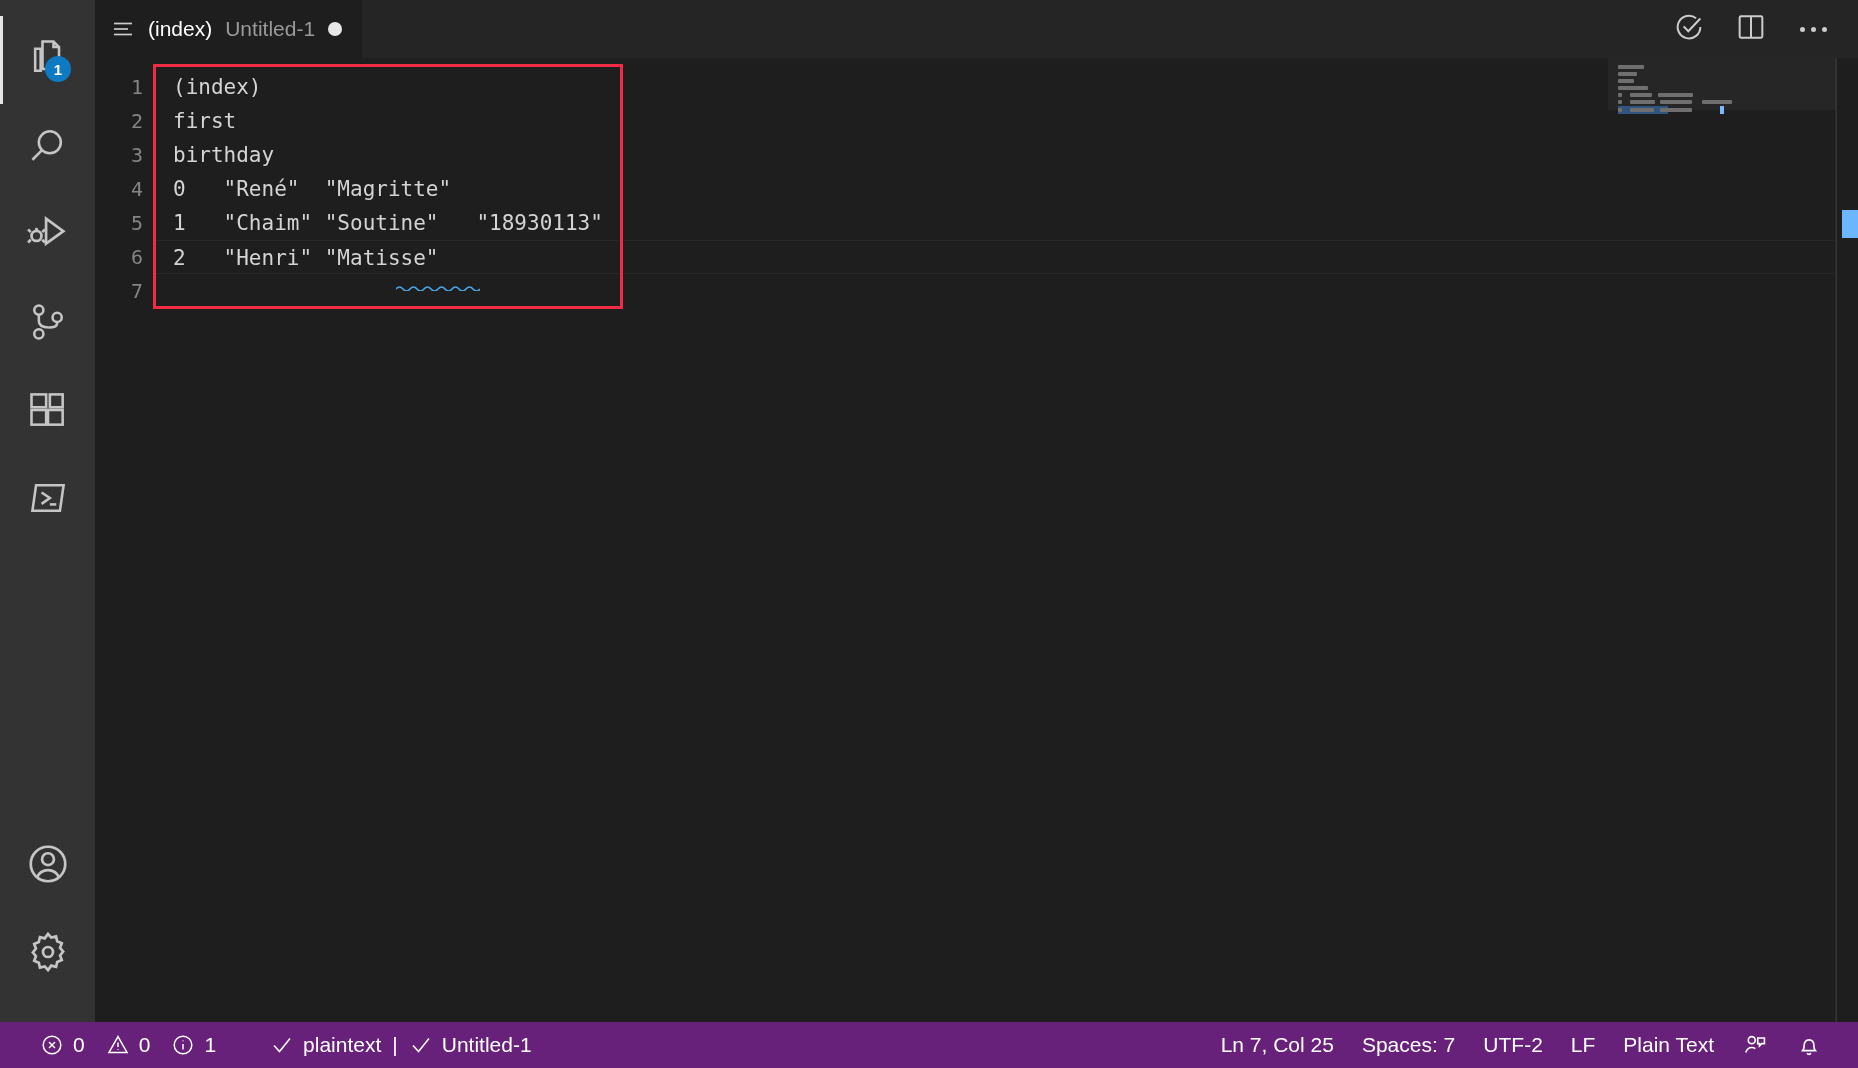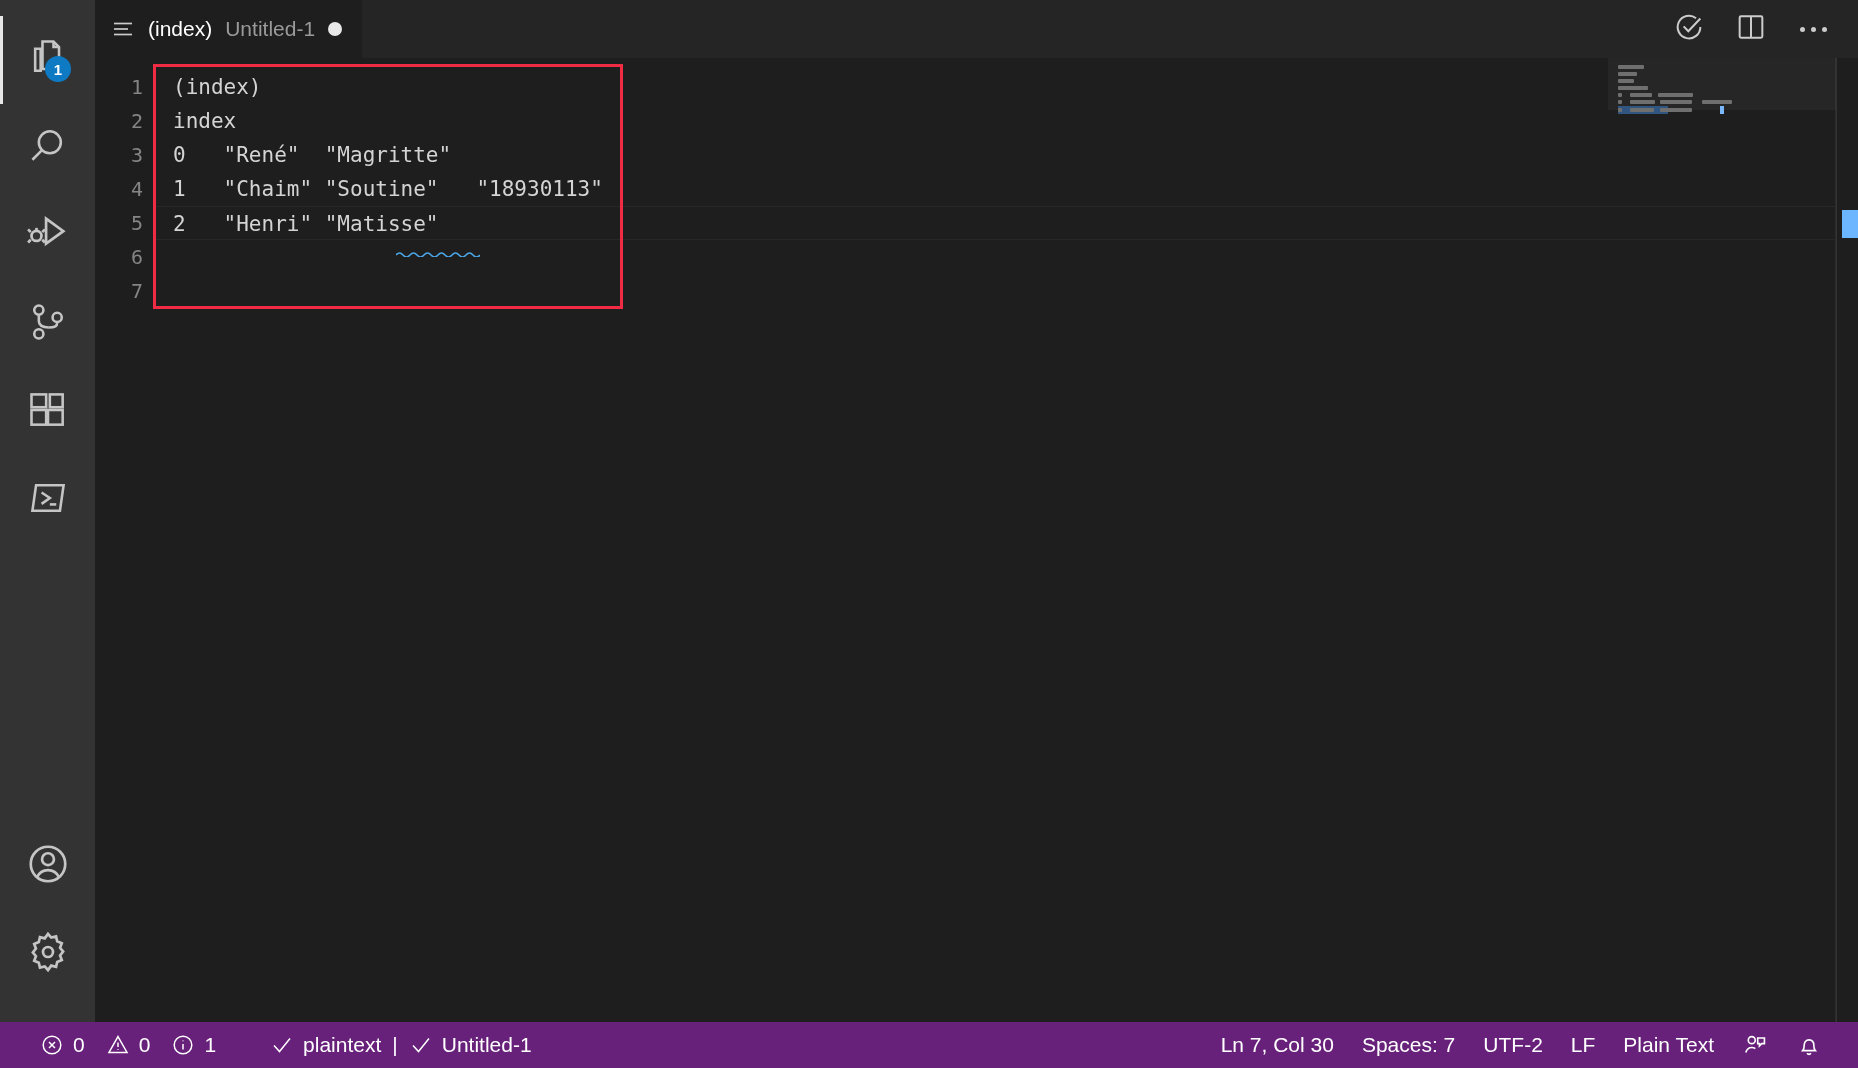--- a/index.html
+++ b/index.html
@@ -259,21 +259,22 @@
           <div class="ln">2</div>
           <div class="ln">3</div>
           <div class="ln">4</div>
           <div class="ln">5</div>
           <div class="ln">6</div>
           <div class="ln">7</div>
         </div>
 
         <div class="lines-wrap">
           <div class="cline">(index)</div>
-          <div class="cline">index</div>
+          <div class="cline">first</div>
+          <div class="cline">birthday</div>
           <div class="cline">0   "René"  "Magritte"</div>
           <div class="cline">1   "Chaim" "Soutine"   "18930113"
             <span class="squiggle" style="left:64px;width:84px;">
               <svg width="84" height="6" viewBox="0 0 84 6" preserveAspectRatio="none">
                 <path d="M0 4 Q3.5 0 7 4 T14 4 T21 4 T28 4 T35 4 T42 4 T49 4 T56 4 T63 4 T70 4 T77 4 T84 4" fill="none" stroke="#4ba6e8" stroke-width="1.6"></path>
               </svg>
             </span>
           </div>
           <div class="cline current">2   "Henri" "Matisse"</div>
         </div>
@@ -370,21 +371,21 @@
           <svg width="24" height="24" viewBox="0 0 24 24">
             <polyline points="4,12.5 9.5,18.5 20,5.5"></polyline>
           </svg>
         </span>
         <span>Untitled-1</span>
       </div>
     </div>
 
     <div class="sb-right">
       <div class="sb-item">
-        <span>Ln 7, Col 30</span>
+        <span>Ln 7, Col 25</span>
       </div>
       <div class="sb-item">
         <span>Spaces: 7</span>
       </div>
       <div class="sb-item">
         <span>UTF-2</span>
       </div>
       <div class="sb-item">
         <span>LF</span>
       </div>

